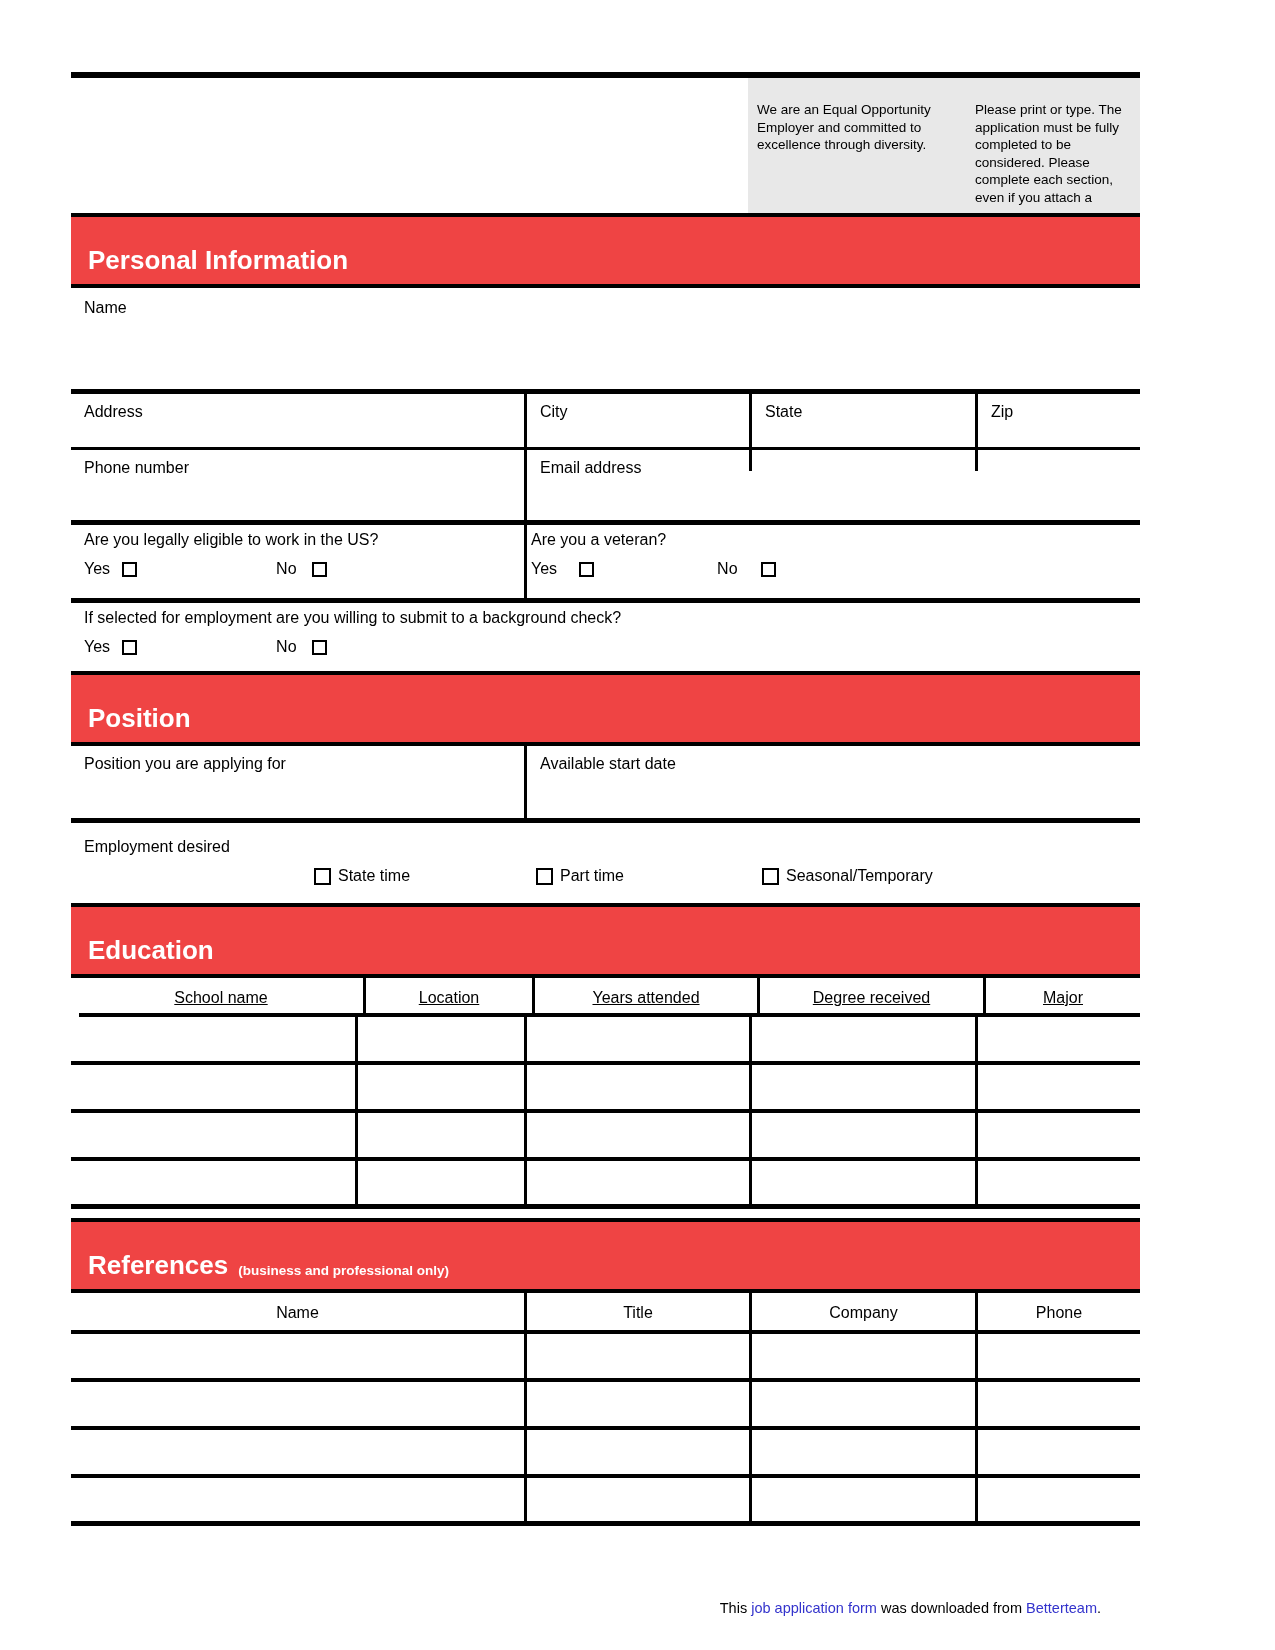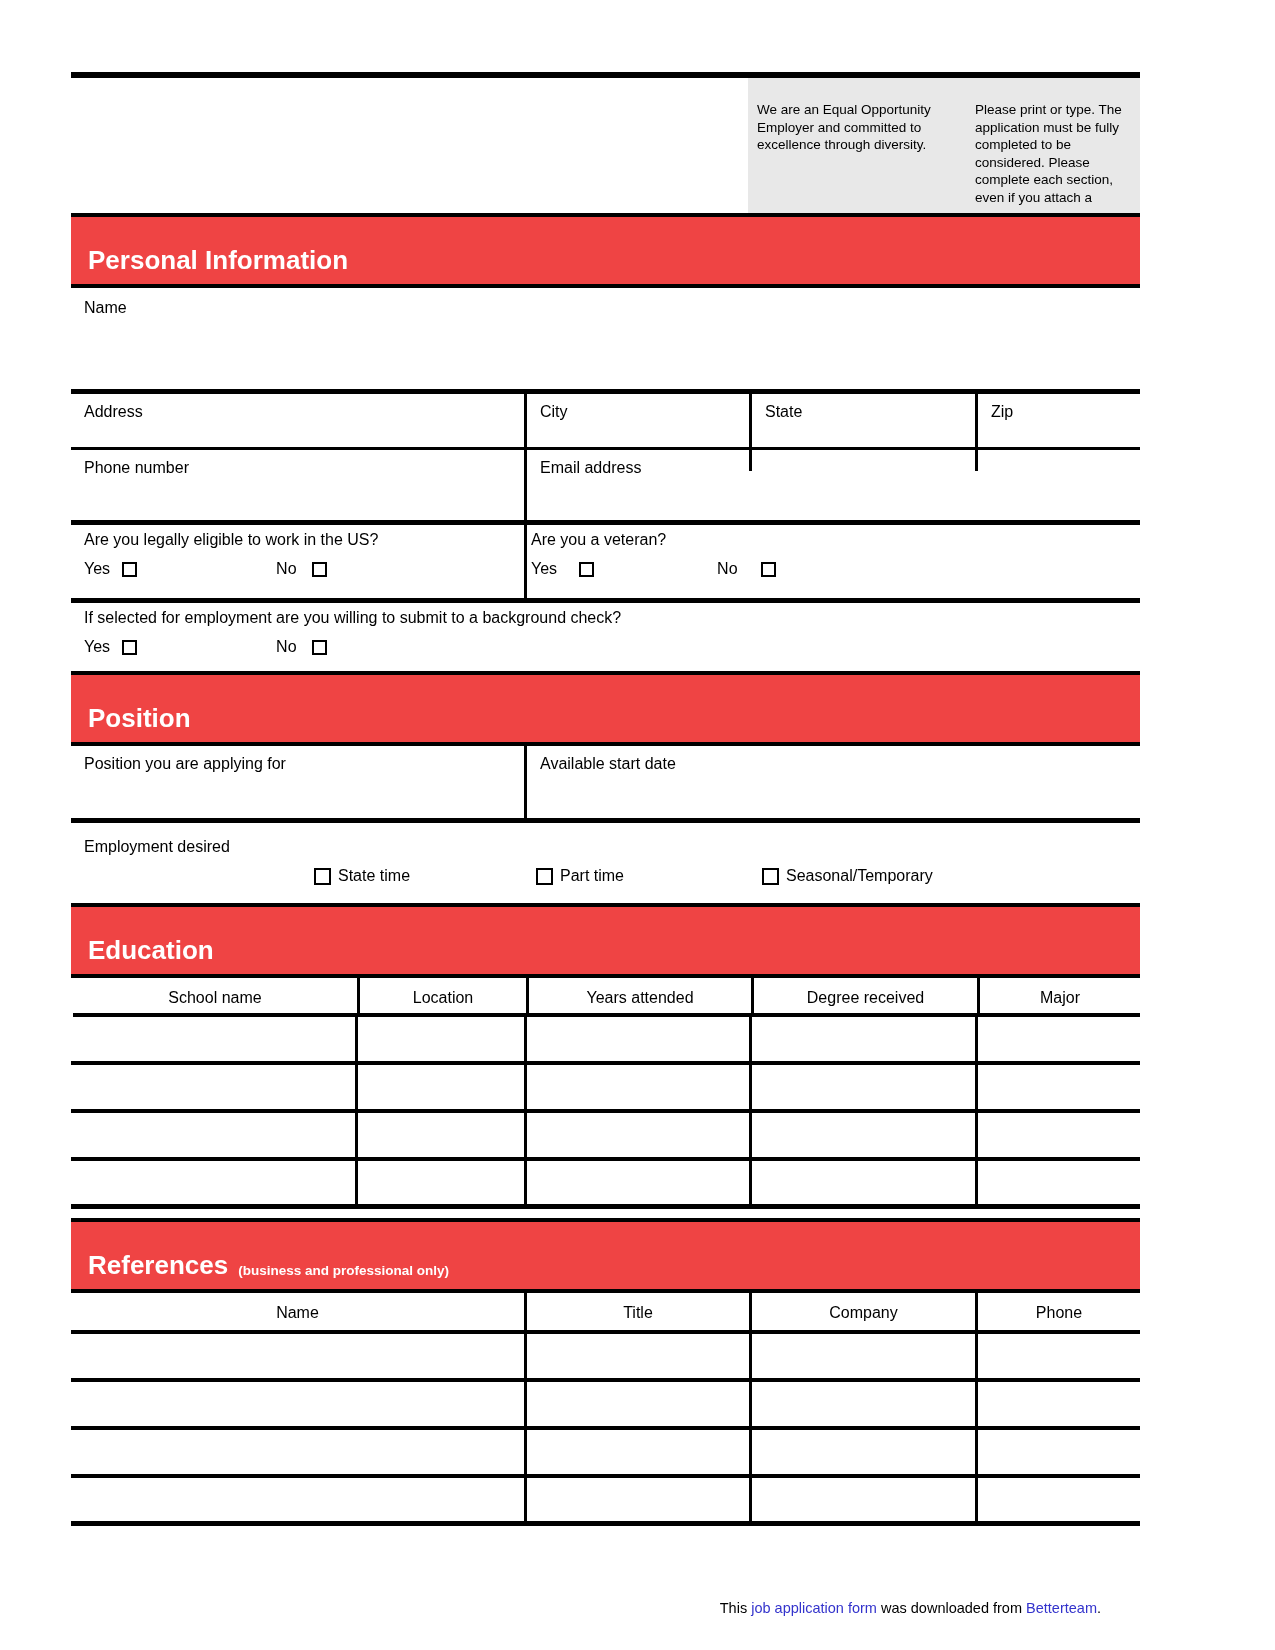--- a/index.html
+++ b/index.html
@@ -71,22 +71,22 @@
   .position-row { position:absolute; top:746px; left:0; right:0; height:77px; border-bottom:5px solid #000;
                   grid-template-columns:456px 451px auto; }
 
   .employment { position:absolute; top:823px; left:0; right:0; height:80px; }
   .employment .emp-label { padding:15px 0 0 13px; }
   .opt { position:absolute; top:44px; display:flex; align-items:center; font-size:16px; }
   .opt .checkbox { width:17px; height:17px; }
   .opt span.opt-label { margin-left:7px; }
   .opt1 { left:243px; } .opt2 { left:465px; } .opt3 { left:691px; }
 
-  .edu-header-row { position:absolute; top:978px; left:2px; right:0; height:39px; border-bottom:4px solid #000;
-                    grid-template-columns:287px 169px 225px 226px auto; }
+  .edu-header-row { position:absolute; top:978px; left:8px; right:0; height:39px; border-bottom:4px solid #000;
+                    grid-template-columns:287px 169px 225px 226px auto;text-decoration:underline; }
   .edu-rows { position:absolute; top:1017px; left:0; right:0; }
   .edu-row  { height:48px; border-bottom:4px solid #000; grid-template-columns:287px 169px 225px 226px auto; display:grid; }
   .edu-row:last-child { border-bottom:5px solid #000; }
 
   .ref-header-row { position:absolute; top:1293px; left:0; right:0; height:41px; border-bottom:4px solid #000;
                     grid-template-columns:456px 225px 226px auto; }
   .ref-rows { position:absolute; top:1334px; left:0; right:0; }
   .ref-row  { height:48px; border-bottom:4px solid #000; grid-template-columns:456px 225px 226px auto; display:grid; }
   .ref-row:last-child { border-bottom:5px solid #000; }
 

